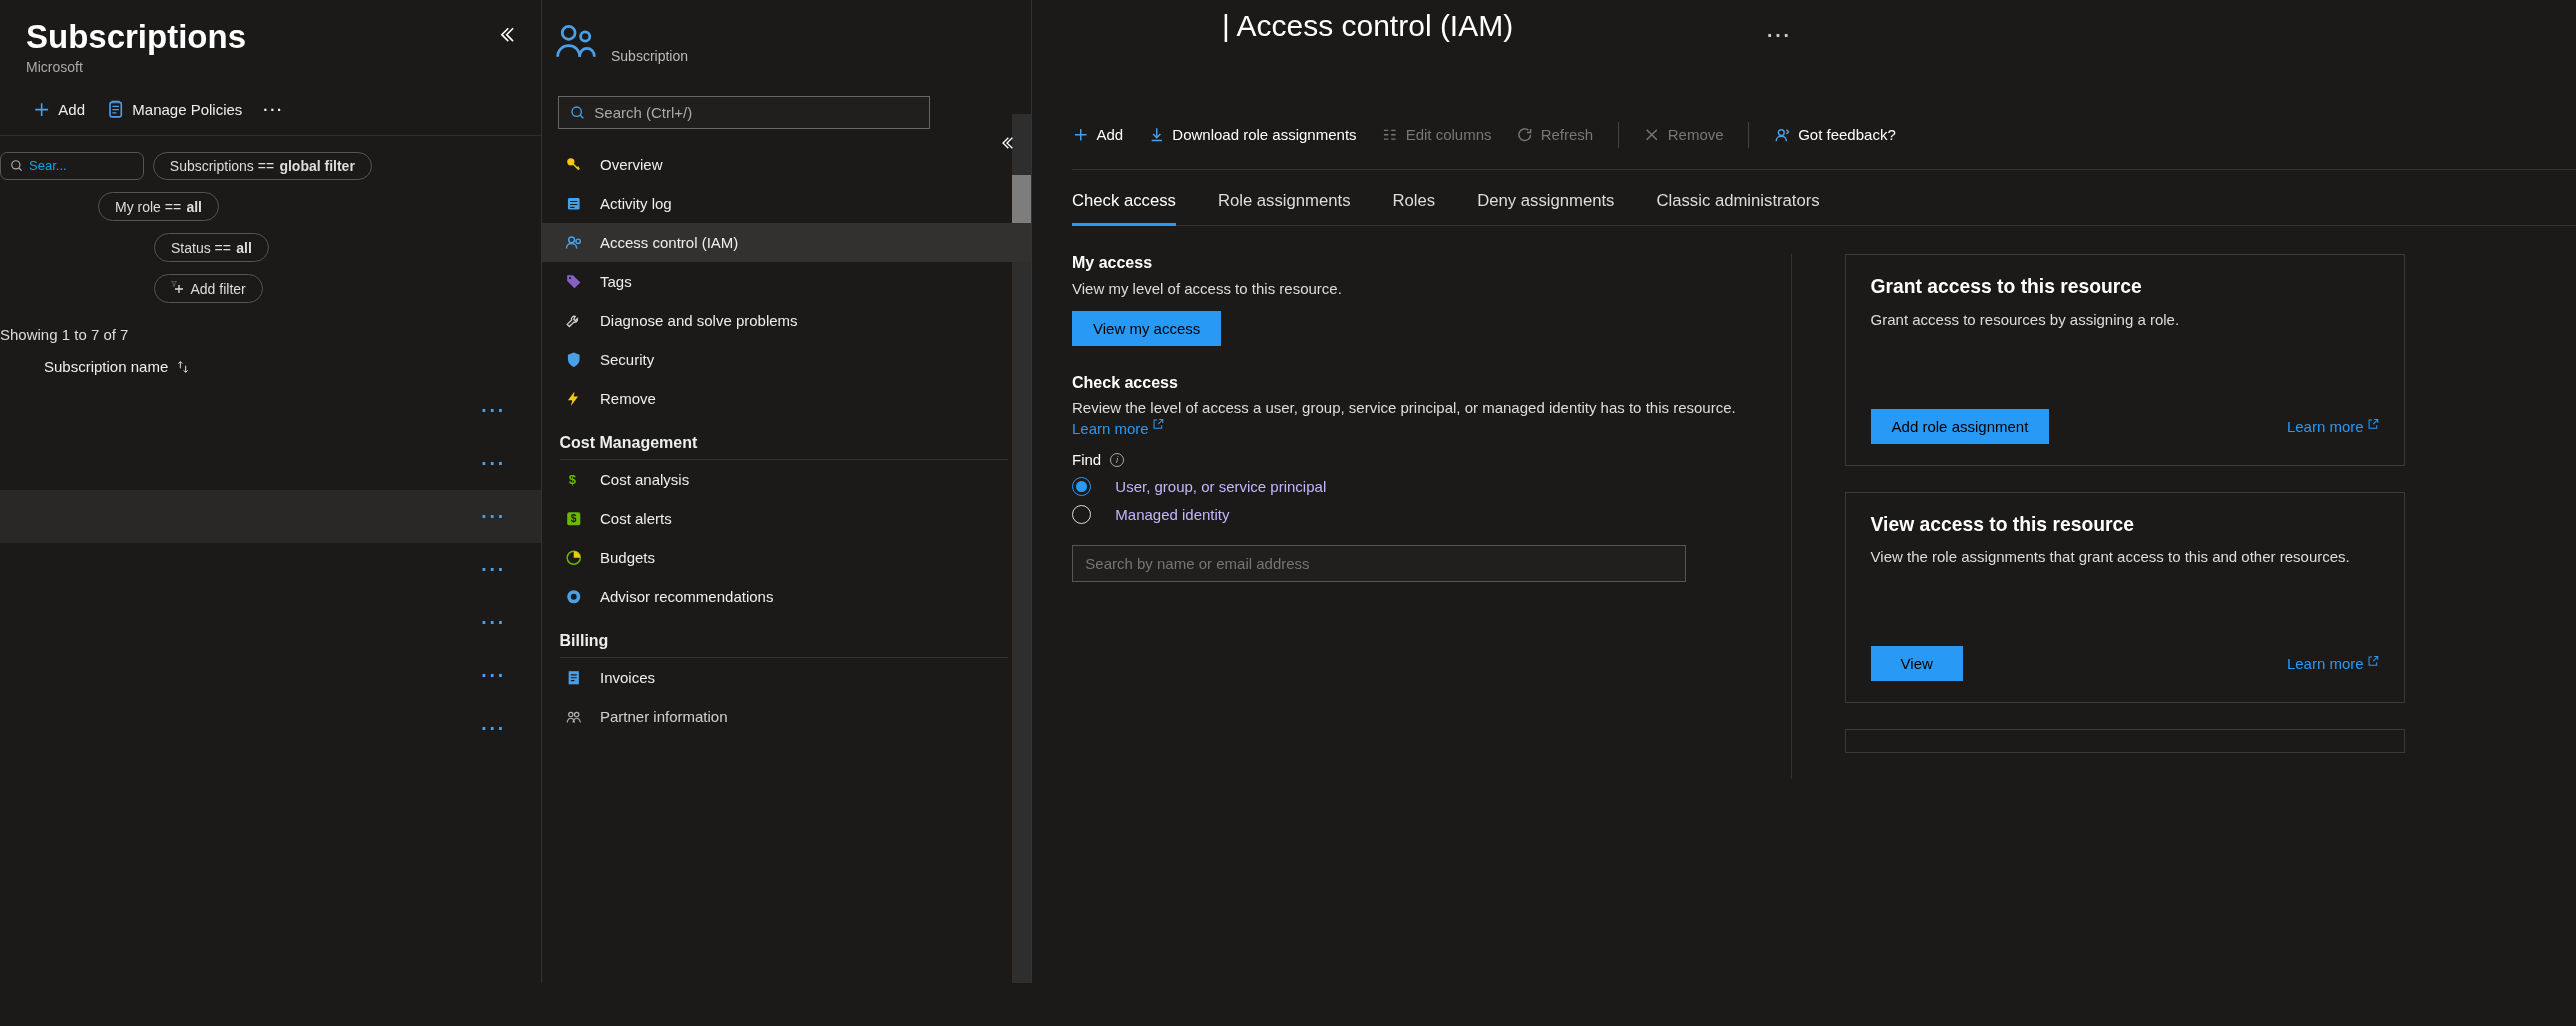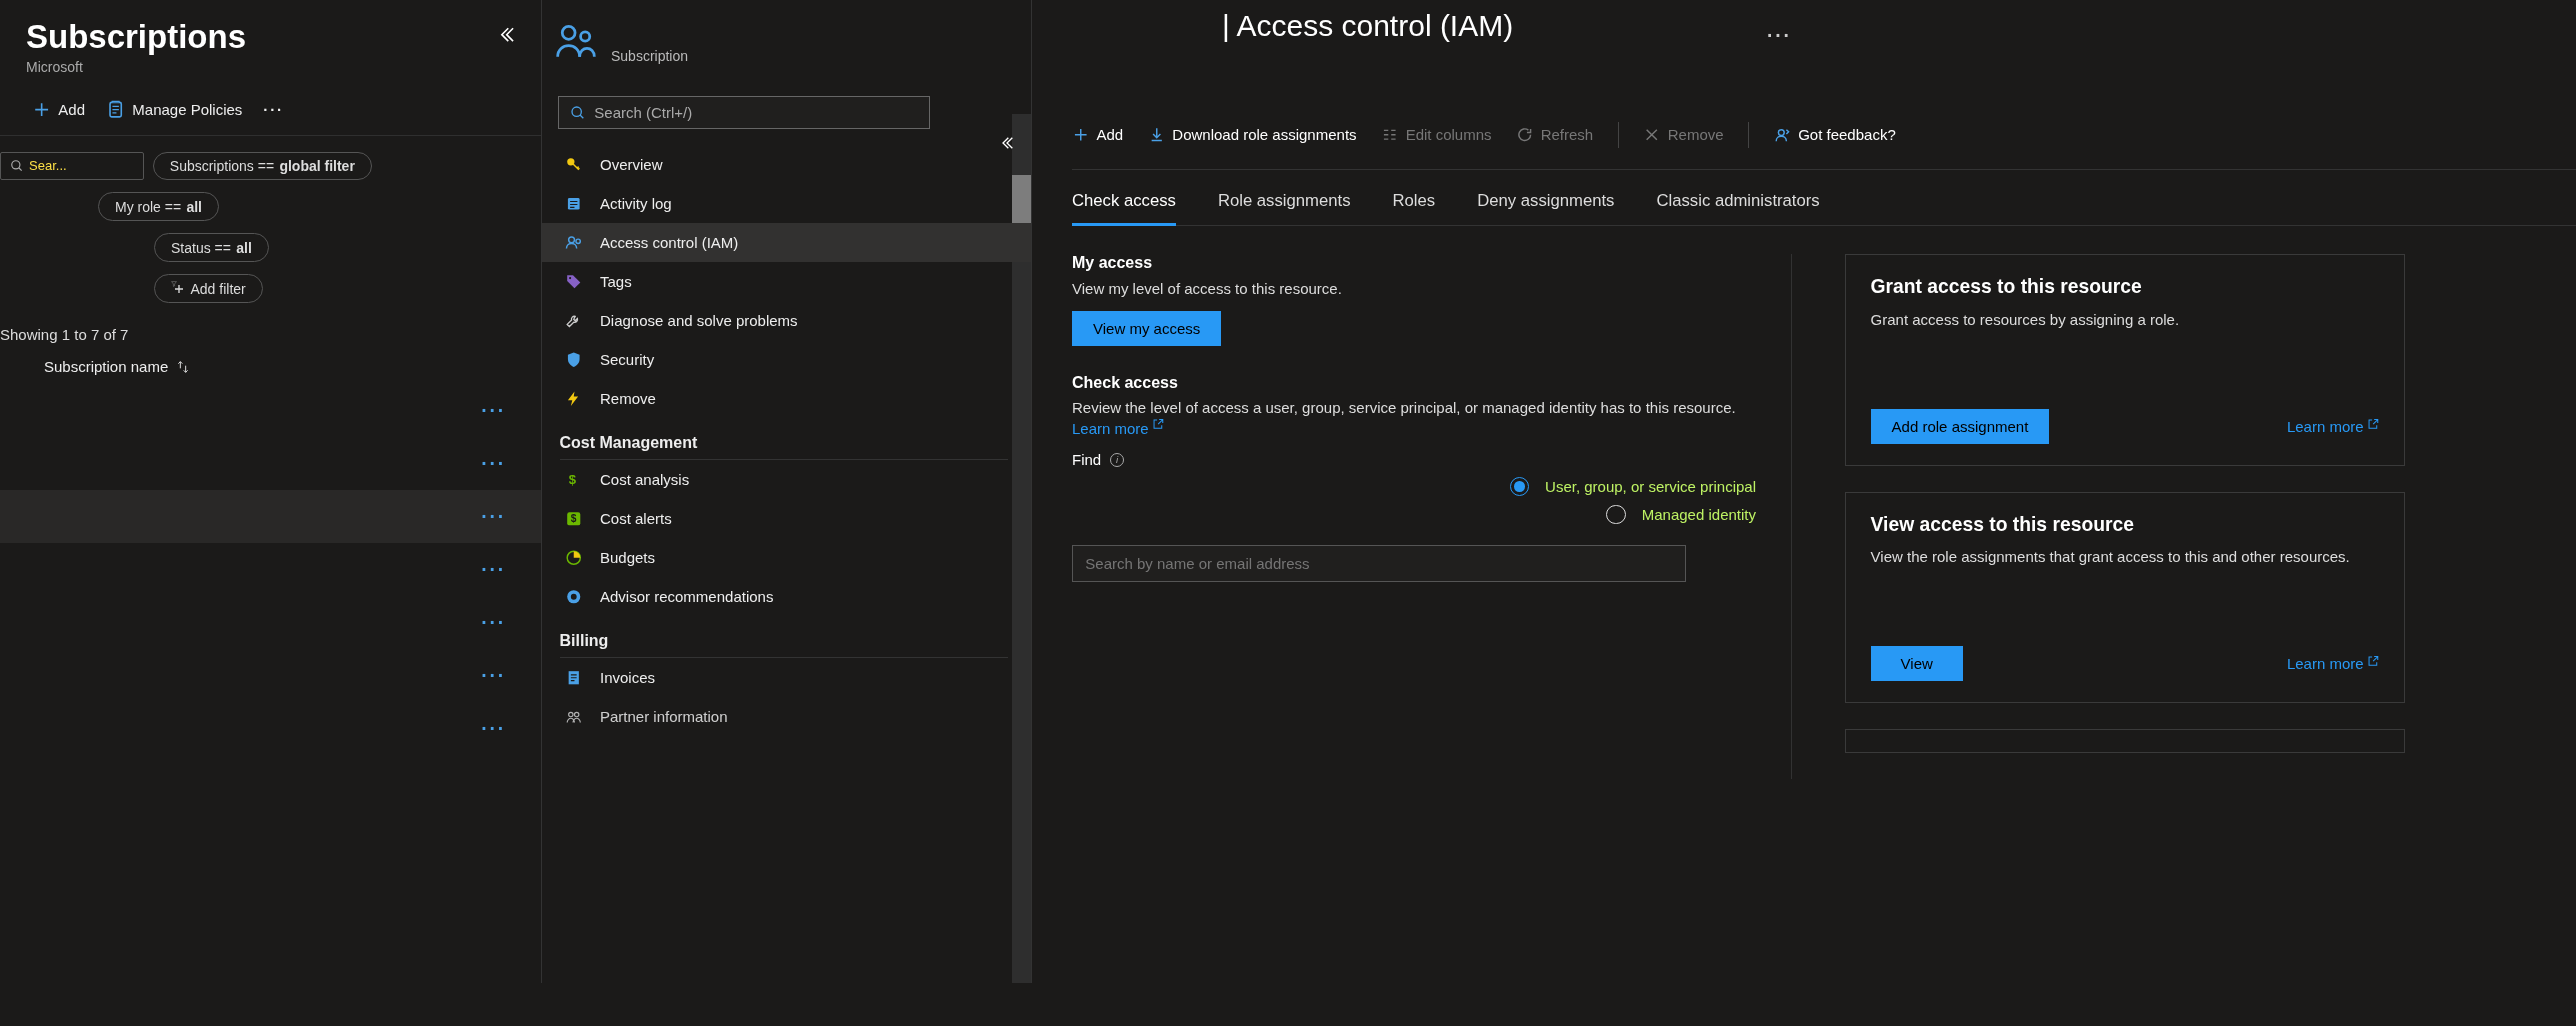--- a/index.html
+++ b/index.html
@@ -10,21 +10,21 @@
 .panel-l { width:542px; background:#1b1a19; border-right:0.9px solid #333; position:relative; }
 .panel-l .hdr { padding:17.5px 26px 10.5px 26px; position:relative; }
 .panel-l .title { color:#fff; font-size:33px; font-weight:600; }
 .panel-l .sub { color:#aaa; font-size:14px; margin-top:3.5px; }
 .panel-l .collapse { position:absolute; right:24.6px; top:24.6px; color:#fff; font-size:16px; }
 .panel-l .cmdbar { display:flex; align-items:center; gap:21px; padding:14px 26px 16px 32px; border-bottom:0.9px solid #2f2f2f; }
 .panel-l .cmd { display:flex; align-items:center; gap:7px; color:#eee; font-size:15px; cursor:pointer; }
 .panel-l .cmd svg { width:19.3px; height:19.3px; }
 .filters { padding:12.3px 0 7px 0; }
 .filters-row { display:flex; gap:8.8px; padding:3.5px 26px 8.8px 0; }
-.search-pill { display:flex; align-items:center; gap:5.3px; border:0.9px solid #555; border-radius:2px; padding:5.3px 8.8px; width:144px; background:#1b1a19; color:#fde047; font-size:13px; margin-left:0; }
+.search-pill { display:flex; align-items:center; gap:5.3px; border:0.9px solid #555; border-radius:7px; padding:5.3px 8.8px; width:144px; background:#1b1a19; color:#0ea5e9; font-size:13px; margin-left:0; }
 .pill { border:0.9px solid #555; border-radius:19.3px; padding:5.3px 16px; background:#1b1a19; color:#ddd; font-size:14px; display:flex; align-items:center; gap:5.3px; }
 .pill .b { font-weight:700; }
 .add-filter { gap:3.5px; }
 .result-count { padding:7px 8.8px 7px 0; color:#ddd; font-size:15px; }
 .col-head { padding:8.8px 26px 8.8px 44px; color:#eee; font-size:15px; display:flex; align-items:center; gap:7px; }
 .row { height:53px; display:flex; align-items:center; justify-content:flex-end; padding:0 35px 0 0; }
 .row.active { background:#292827; }
 .row .dots { color:#4aa0e6; font-size:19.3px; font-weight:900; letter-spacing:1.8px; }
 
 
@@ -56,21 +56,21 @@
 .tabs { margin:33px 0 0 40px; display:flex; gap:42px; border-bottom:0.9px solid #333; position:relative; }
 .tab { color:#ddd; font-size:16.7px; padding-bottom:12.3px; cursor:pointer; }
 .tab.active { color:#fff; border-bottom:3.5px solid #2899f5; margin-bottom:-0.9px; }
 .content { display:flex; margin:28px 0 0 40px; gap:35px; }
 .col-main { width:684px; }
 .col-side { width:614px; border-left:0.9px solid #323232; padding-left:53px; }
 .sect-title { color:#fff; font-size:16px; font-weight:600; margin-bottom:5.3px; }
 .sect-text { color:#ddd; font-size:15px; line-height:1.4; }
 .btn-primary { background:#2899f5; color:#000; border:none; padding:8.8px 21px; font-size:15px; margin-top:12.3px; cursor:pointer; }
 .link { color:#2899f5; font-size:15px; text-decoration:none; cursor:pointer; display:inline-flex; gap:3.5px; }
-.radio { display:flex; align-items:center; gap:16px; margin:8.8px 0; font-size:15px; color:#bef264; cursor:pointer;justify-content:flex-end; }
+.radio { display:flex; align-items:center; gap:24px; margin:8.8px 0; font-size:15px; color:#c4b5fd; cursor:pointer; }
 .radio .circ { width:19.3px; height:19.3px; border:1.8px solid #2899f5; border-radius:50%; display:flex; align-items:center; justify-content:center; }
 .radio .circ.off { border-color:#ddd; }
 .radio .dot { width:10.5px; height:10.5px; background:#2899f5; border-radius:50%; }
 .find { display:flex; align-items:center; gap:8.8px; color:#fff; font-size:15px; margin:12.3px 0 5.3px 0; }
 .info-circ { width:14px; height:14px; border:0.9px solid #aaa; border-radius:50%; display:inline-flex; align-items:center; justify-content:center; font-size:9.7px; color:#aaa; font-style:italic; }
 .searchbox { width:614px; border:0.9px solid #555; background:#201f1e; padding:8.8px 12.3px; color:#aaa; font-size:15px; margin-top:12.3px; }
 .card { border:0.9px solid #3a3a3a; padding:21px 24.6px 21px 24.6px; margin-bottom:26px; }
 .card h3 { color:#fff; font-size:19.3px; font-weight:600; margin-bottom:10.5px; }
 .card p { color:#ddd; font-size:15px; line-height:1.4; }
 .card .cardfoot { display:flex; justify-content:space-between; align-items:center; margin-top:79px; }

